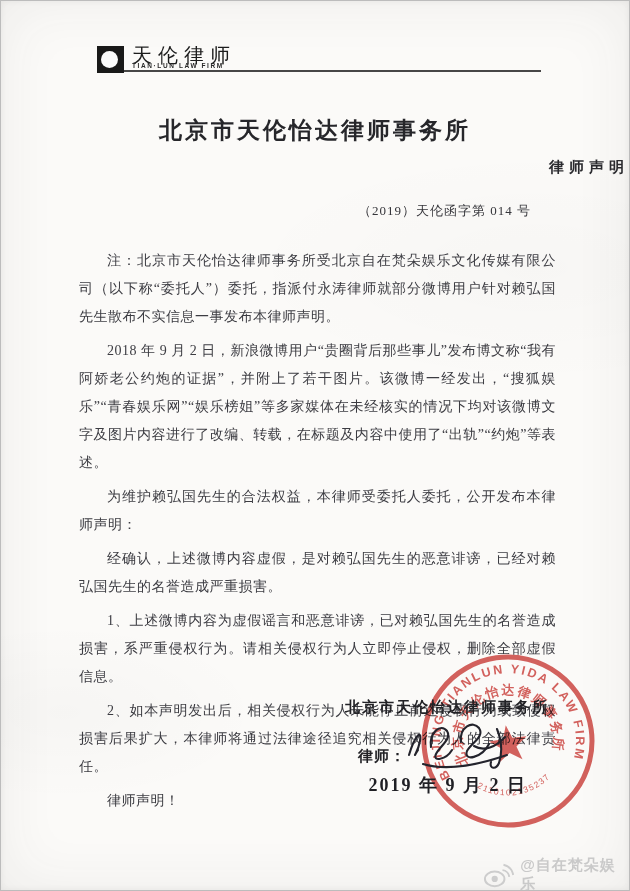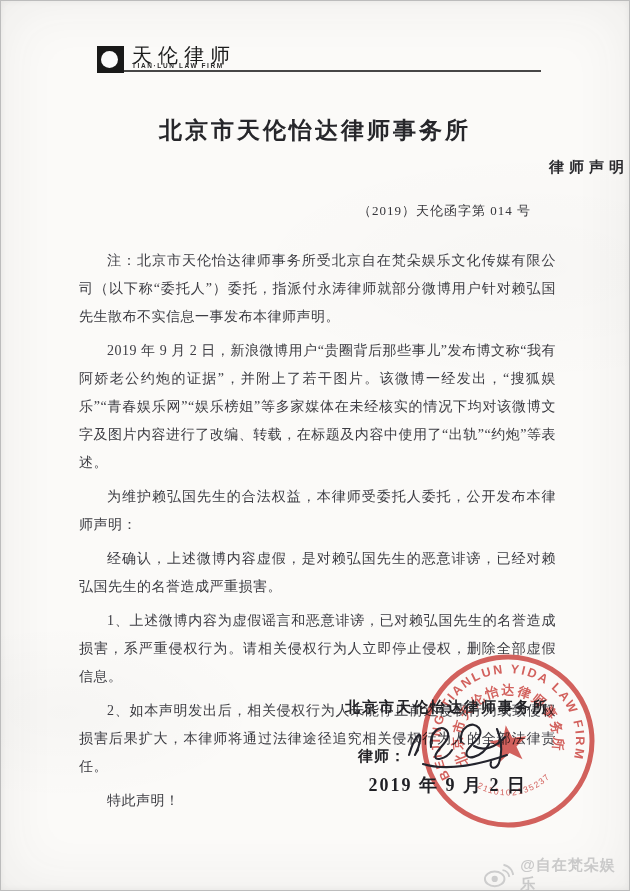--- a/index.html
+++ b/index.html
@@ -62,26 +62,26 @@
   </div>
   <div class="abs logo-cn">天伦律师</div>
   <div class="abs logo-en">TIAN·LUN LAW FIRM</div>
 
   <div class="abs doc-title">北京市天伦怡达律师事务所</div>
   <div class="abs doc-subtitle">律师声明</div>
   <div class="abs doc-ref">（2019）天伦函字第 014 号</div>
 
   <div class="abs body-text">
     <p>注：北京市天伦怡达律师事务所受北京自在梵朵娱乐文化传媒有限公司（以下称“委托人”）委托，指派付永涛律师就部分微博用户针对赖弘国先生散布不实信息一事发布本律师声明。</p>
-    <p>2019 年 9 月 2 日，新浪微博用户“贵圈背后那些事儿”发布博文称“我有阿娇老公约炮的证据”，并附上了若干图片。该微博一经发出，“搜狐娱乐”“青春娱乐网”“娱乐榜姐”等多家媒体在未经核实的情况下均对该微博文字及图片内容进行了改编、转载，在标题及内容中使用了“出轨”“约炮”等表述。</p>
+    <p>2018 年 9 月 2 日，新浪微博用户“贵圈背后那些事儿”发布博文称“我有阿娇老公约炮的证据”，并附上了若干图片。该微博一经发出，“搜狐娱乐”“青春娱乐网”“娱乐榜姐”等多家媒体在未经核实的情况下均对该微博文字及图片内容进行了改编、转载，在标题及内容中使用了“出轨”“约炮”等表述。</p>
     <p>为维护赖弘国先生的合法权益，本律师受委托人委托，公开发布本律师声明：</p>
     <p>经确认，上述微博内容虚假，是对赖弘国先生的恶意诽谤，已经对赖弘国先生的名誉造成严重损害。</p>
     <p>1、上述微博内容为虚假谣言和恶意诽谤，已对赖弘国先生的名誉造成损害，系严重侵权行为。请相关侵权行为人立即停止侵权，删除全部虚假信息。</p>
     <p>2、如本声明发出后，相关侵权行为人未能停止前述侵权行为或致侵权损害后果扩大，本律师将通过法律途径追究相关侵权行为人的全部法律责任。</p>
-    <p class="closing">特此声明！</p>
+    <p class="closing">律师声明！</p>
   </div>
 
   <div class="abs sig-firm">北京市天伦怡达律师事务所</div>
   <div class="abs sig-lawyer-label">律师：</div>
   <div class="abs sig-script" title="">
     <svg width="128" height="62" viewBox="0 0 128 62">
       <g fill="none" stroke="#23232c" stroke-width="2.1" stroke-linecap="round">
         <path d="M8,40 C14,20 21,14 19,26 C17,37 10,46 17,35"></path>
         <path d="M30,32 C28,17 40,8 46,16 C51,24 39,31 35,39 C31,47 45,45 51,35"></path>
         <path d="M60,27 C58,12 72,5 78,13 C84,22 70,28 66,36 C62,47 81,43 88,29"></path>

